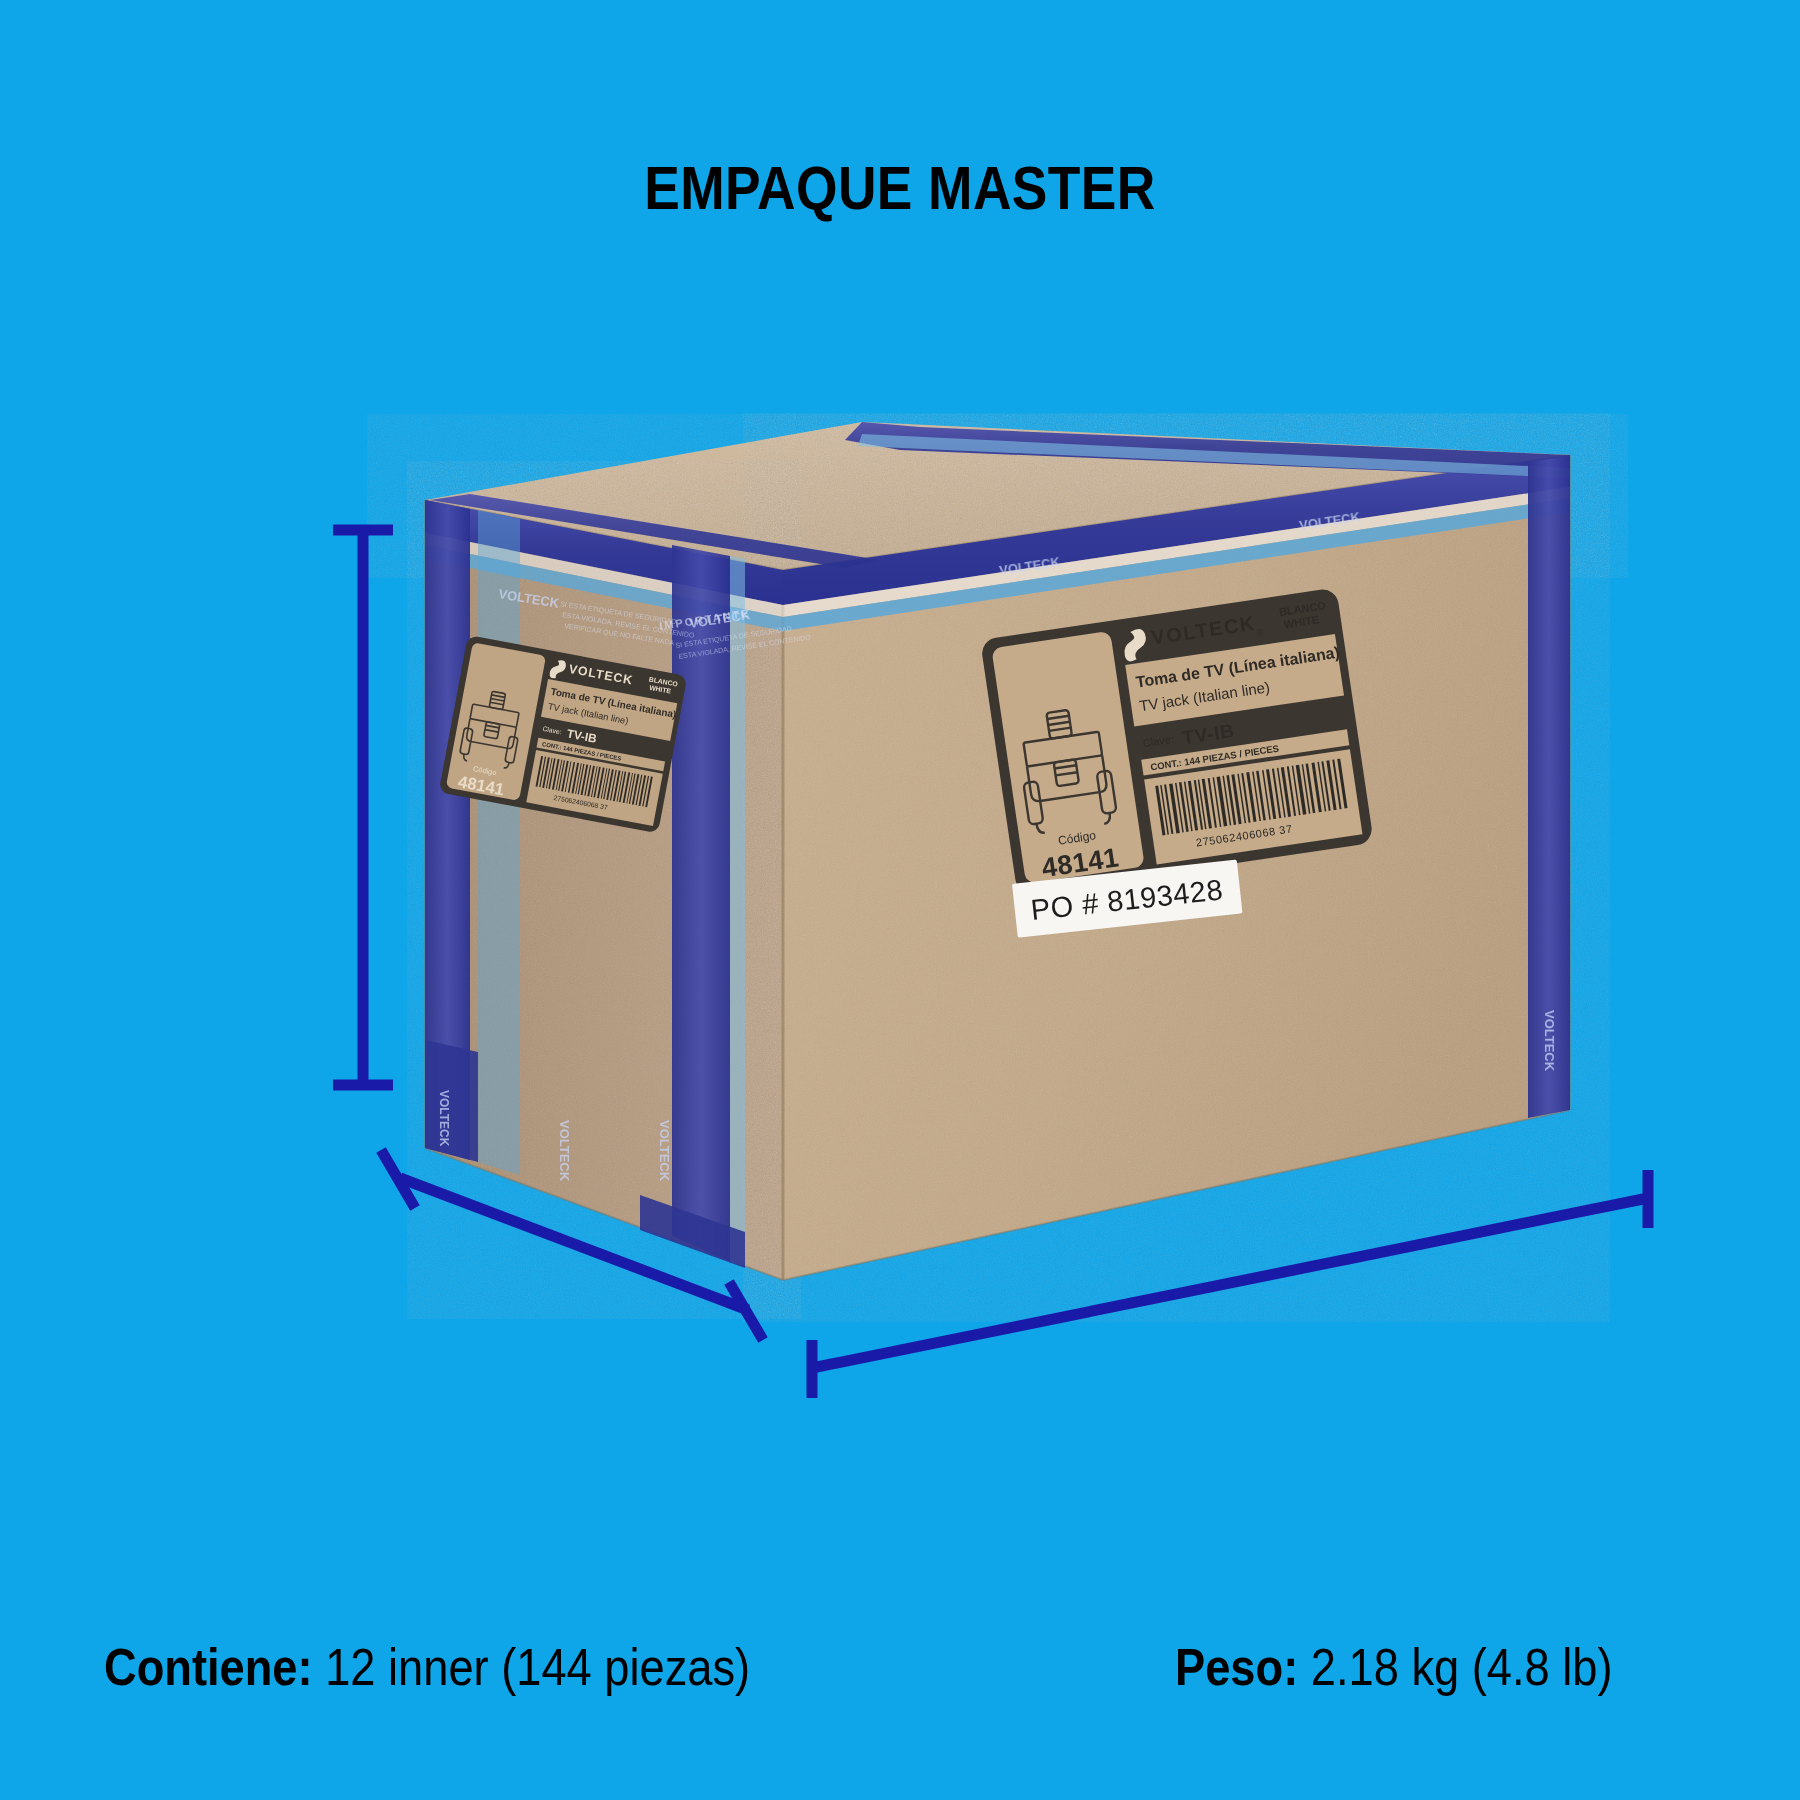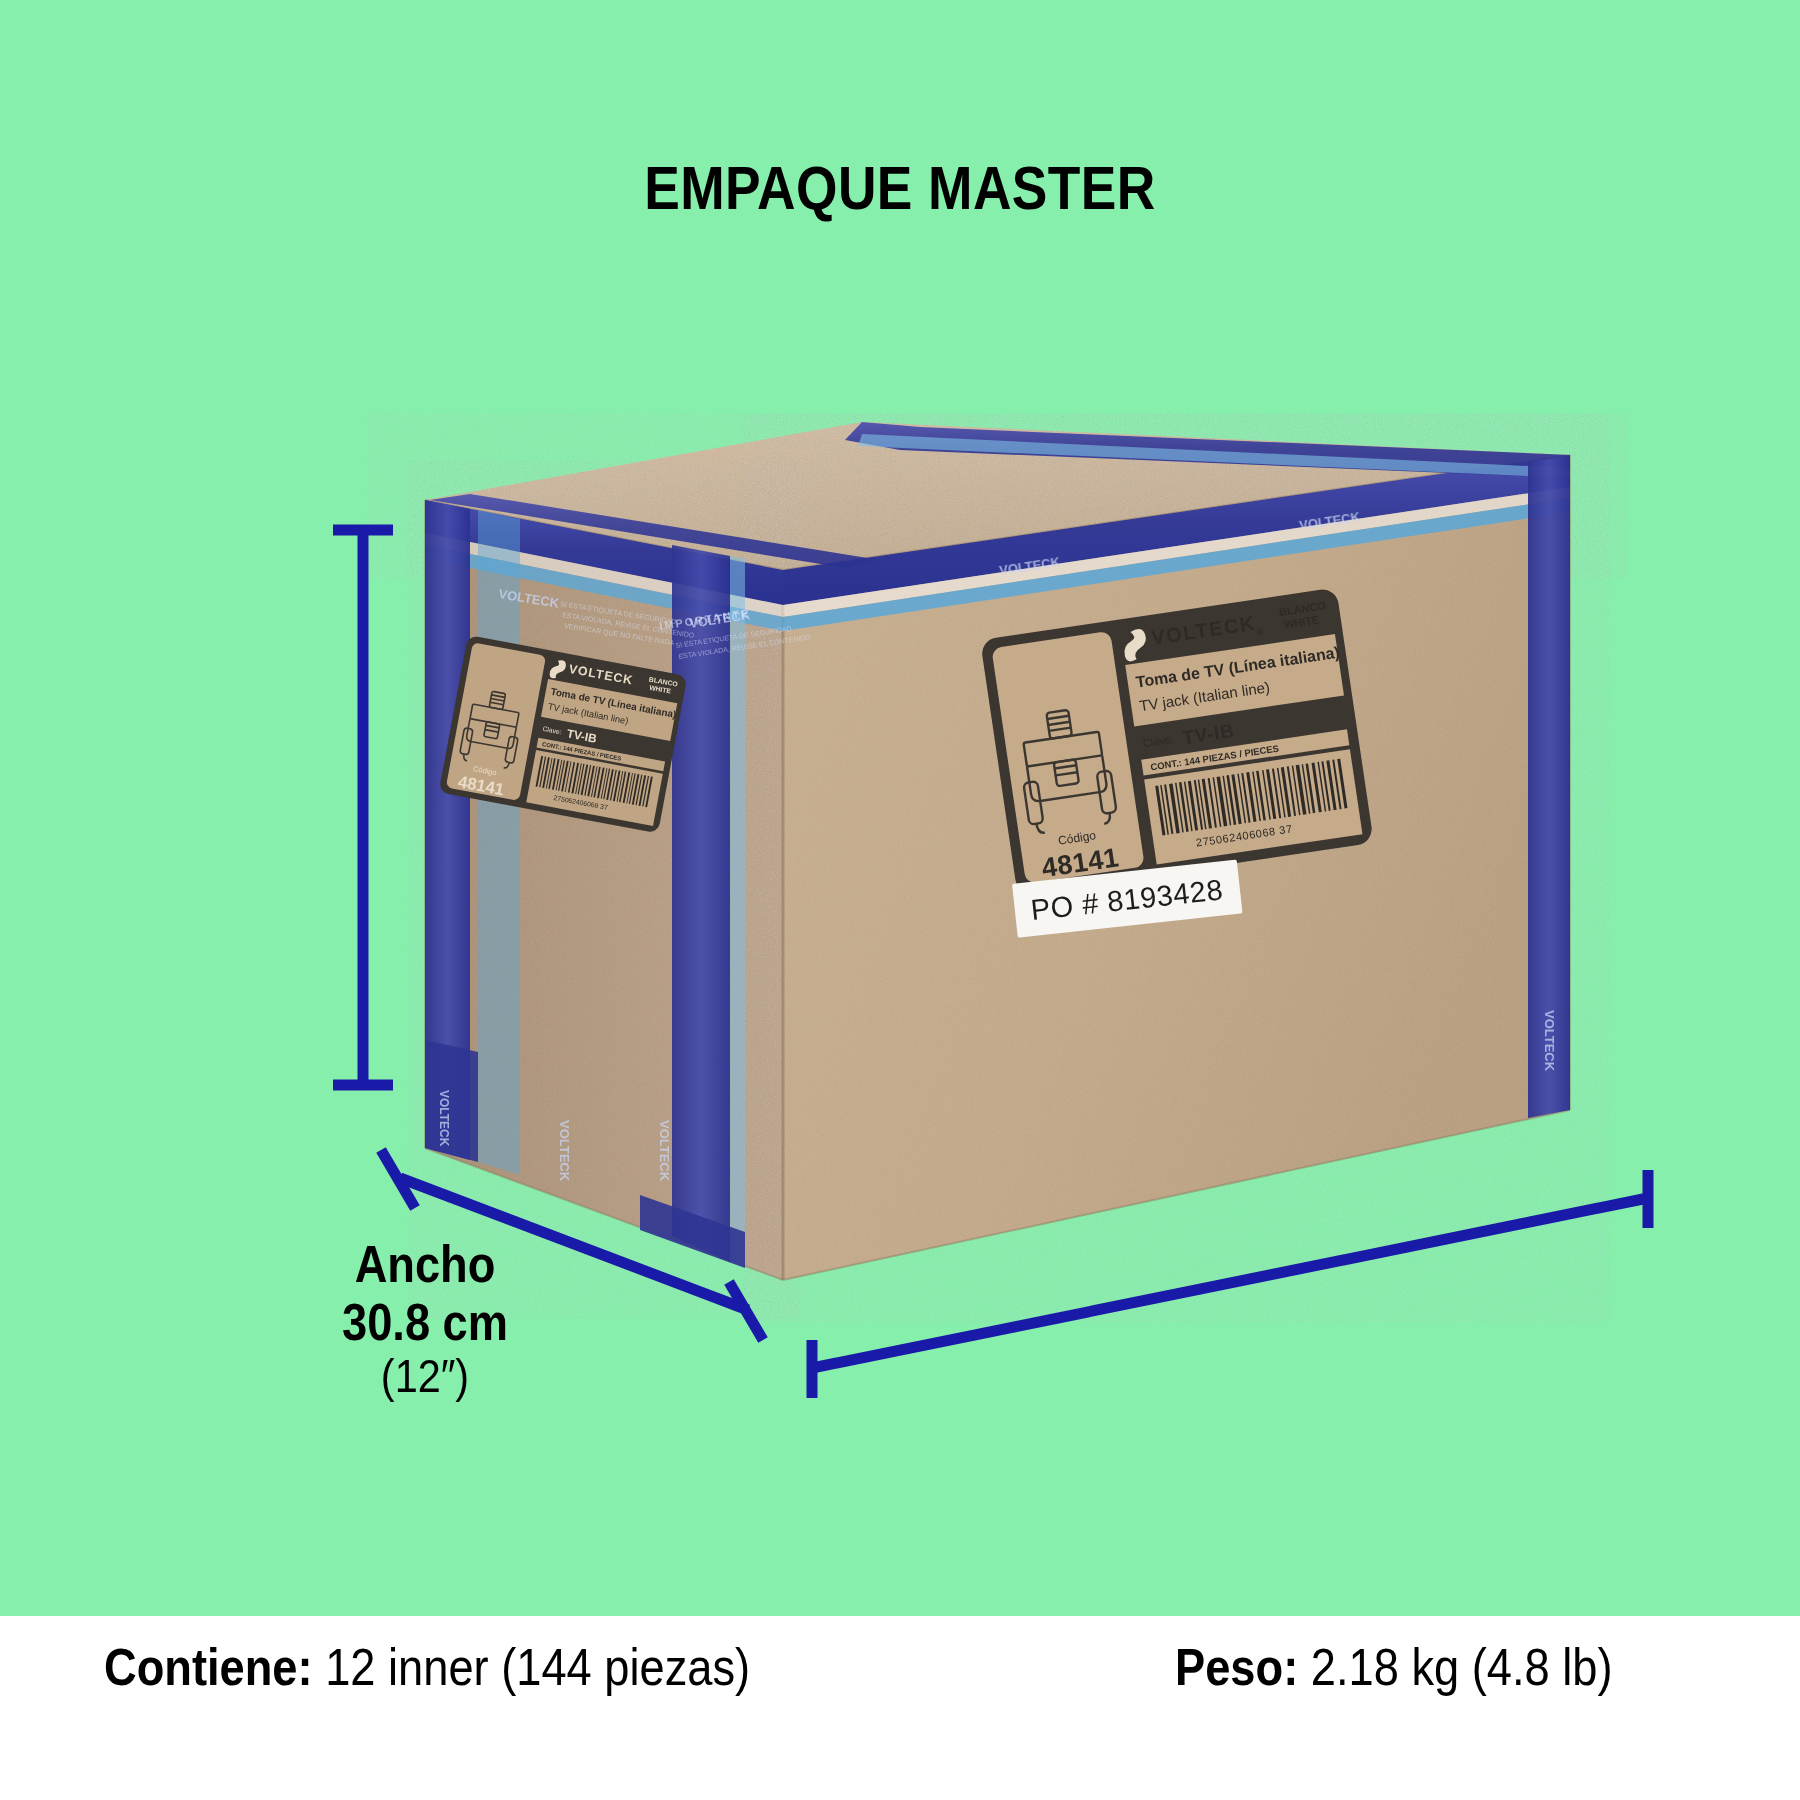--- a/index.html
+++ b/index.html
@@ -5,22 +5,22 @@
   * { box-sizing: border-box; }
   html, body {
     margin: 0; padding: 0;
     width: 1800px; height: 1800px;
     background: #ffffff;
     font-family: "Liberation Sans", sans-serif;
     overflow: hidden;
   }
   #page {
     position: relative;
-    width: 1800px; height: 1616px;
-    background: #86efac;
+    width: 1800px; height: 1800px;
+    background: #0ea5e9;
   }
 
   
   #title {
     position: absolute;
     top: 152px; left: 0; width: 1800px;
     text-align: center;
     font-weight: 700;
     font-size: 62px;
     letter-spacing: 0.5px;
@@ -368,25 +368,20 @@
 
       <g>
         <line x1="812" y1="1368" x2="1648" y2="1198"></line>
         <line x1="812" y1="1340" x2="812" y2="1398"></line>
         <line x1="1648" y1="1170" x2="1648" y2="1228"></line>
       </g>
     </g>
   </svg>
 
 
-  <div class="dim-block" id="dim-ancho">
-    <div class="dim-name">Ancho</div>
-    <div class="dim-cm">30.8 cm</div>
-    <div class="dim-in">(12″)</div>
-  </div>
 
 
   <div class="footer-line" id="footer-contiene">
     <b>Contiene:</b>
     <span>12 inner (144 piezas)</span>
   </div>
 
   <div class="footer-line" id="footer-peso">
     <b>Peso:</b>
     <span>2.18 kg (4.8 lb)</span>

